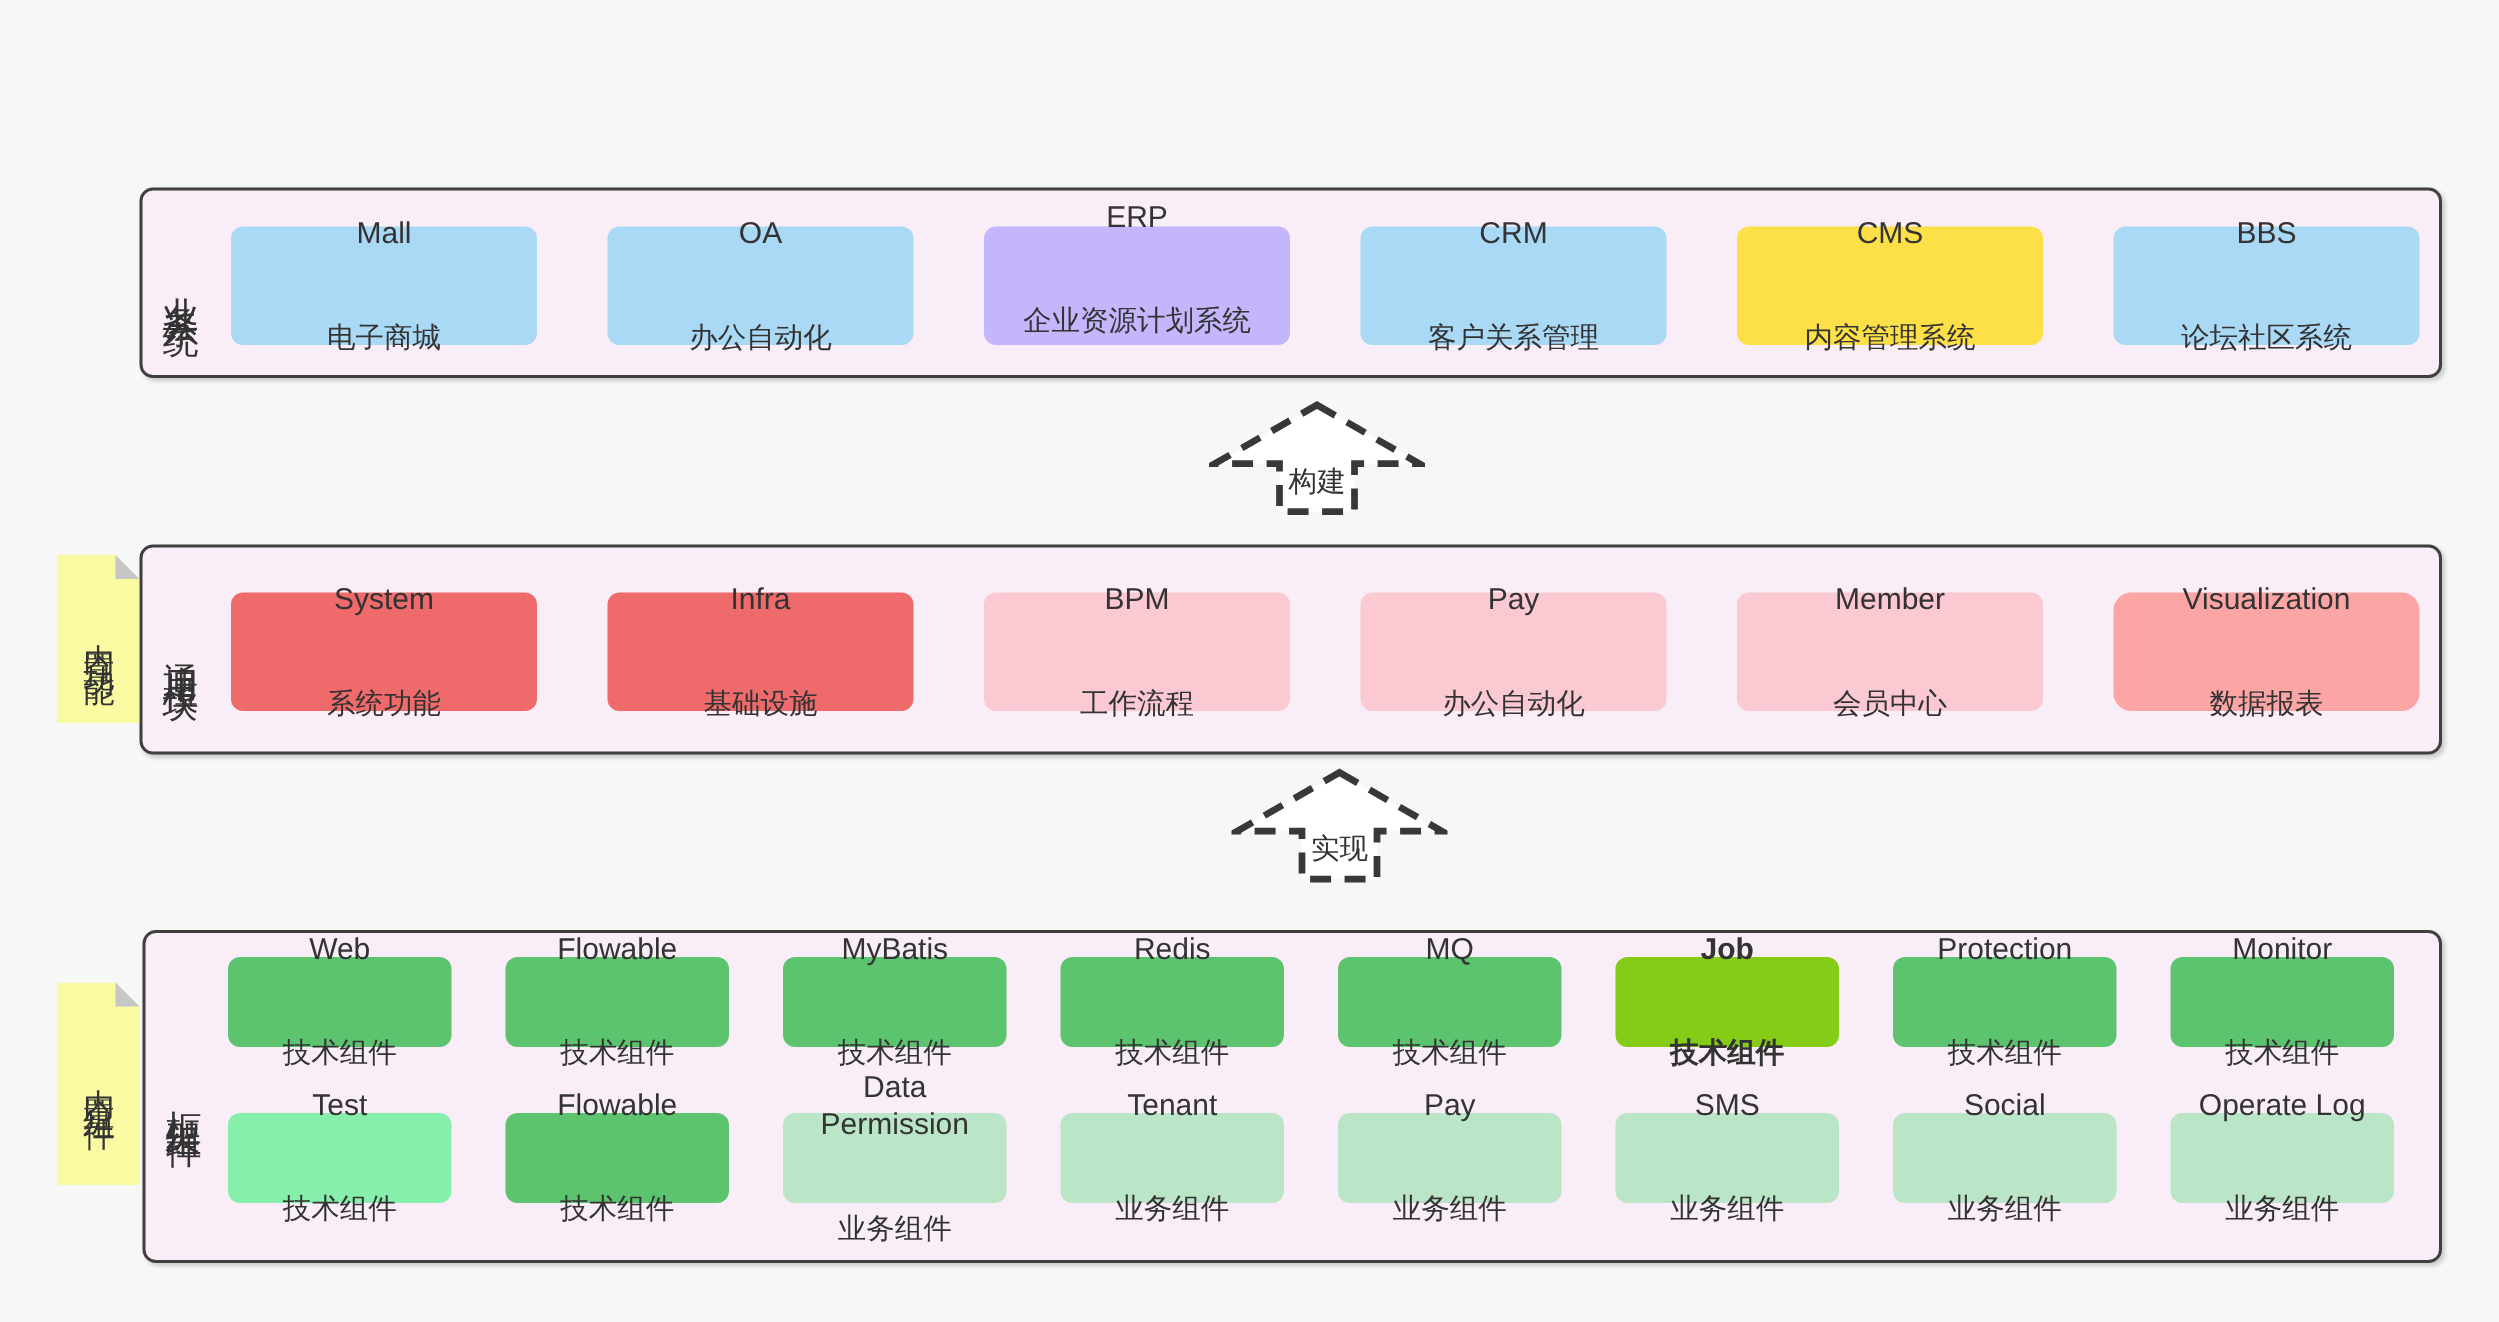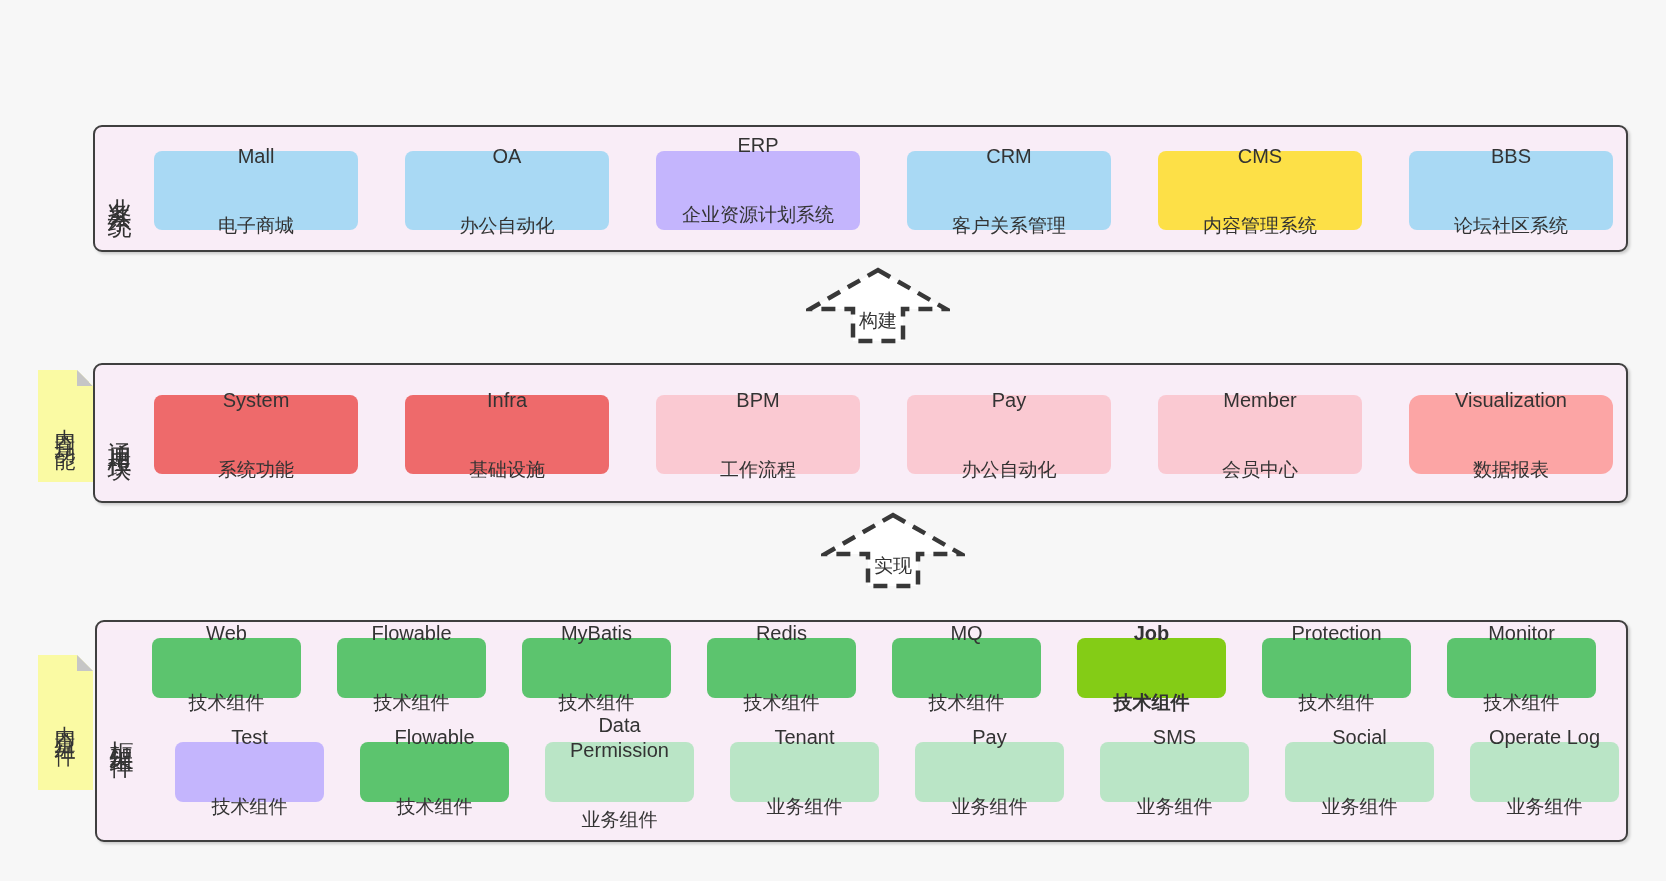--- a/index.html
+++ b/index.html
@@ -188,21 +188,21 @@
         <div class="box" style="background: rgb(92, 196, 110);">
           <div class="box-name">Protection</div>
           <div class="box-desc">技术组件</div>
         </div>
         <div class="box" style="background: rgb(92, 196, 110);">
           <div class="box-name">Monitor</div>
           <div class="box-desc">技术组件</div>
         </div>
       </div>
     <div class="row row8 r2">
-        <div class="box" style="background: #c4b5fd; margin-left: 23px;">
+        <div class="box" style="background: #86efac;">
           <div class="box-name">Test</div>
           <div class="box-desc">技术组件</div>
         </div>
         <div class="box" style="background: rgb(92, 196, 110);">
           <div class="box-name">Flowable</div>
           <div class="box-desc">技术组件</div>
         </div>
         <div class="box" style="background: rgb(186, 229, 198);">
           <div class="box-name">Data Permission</div>
           <div class="box-desc">业务组件</div>

